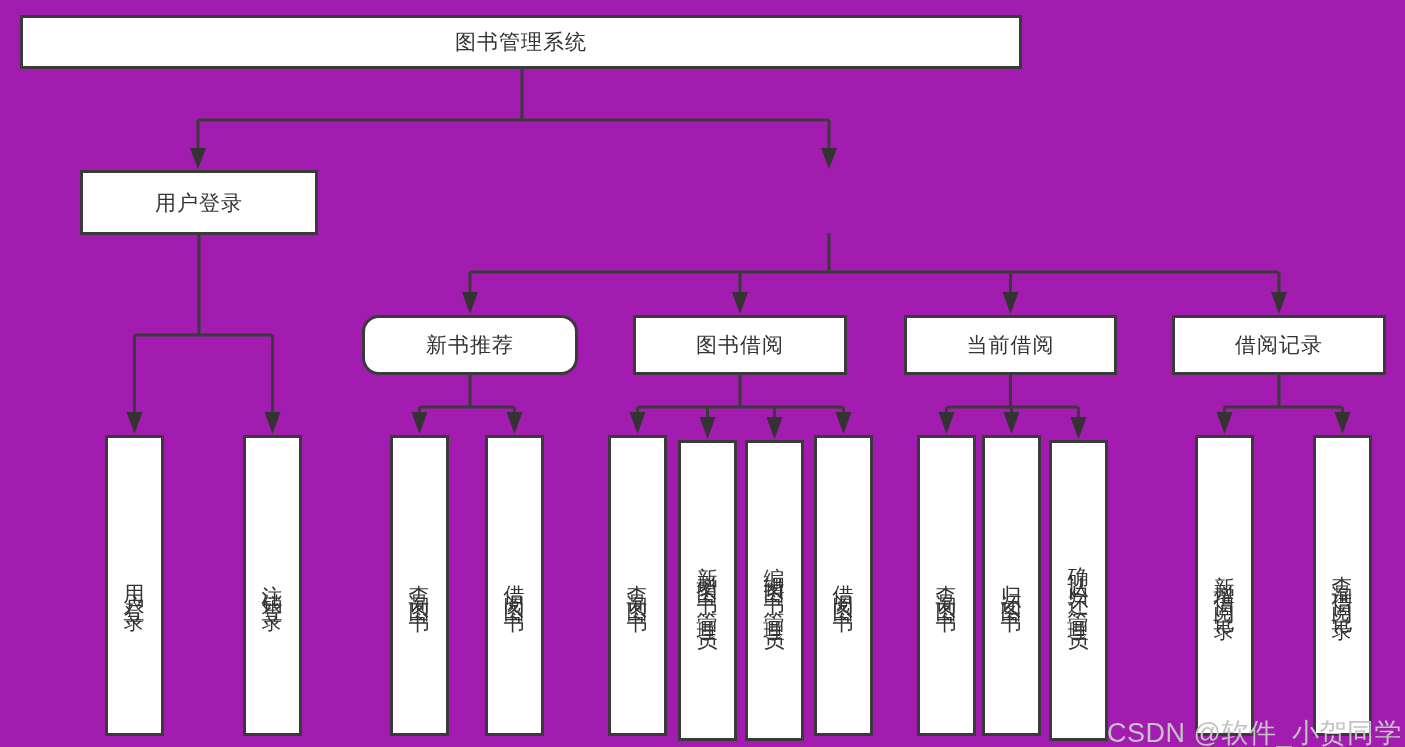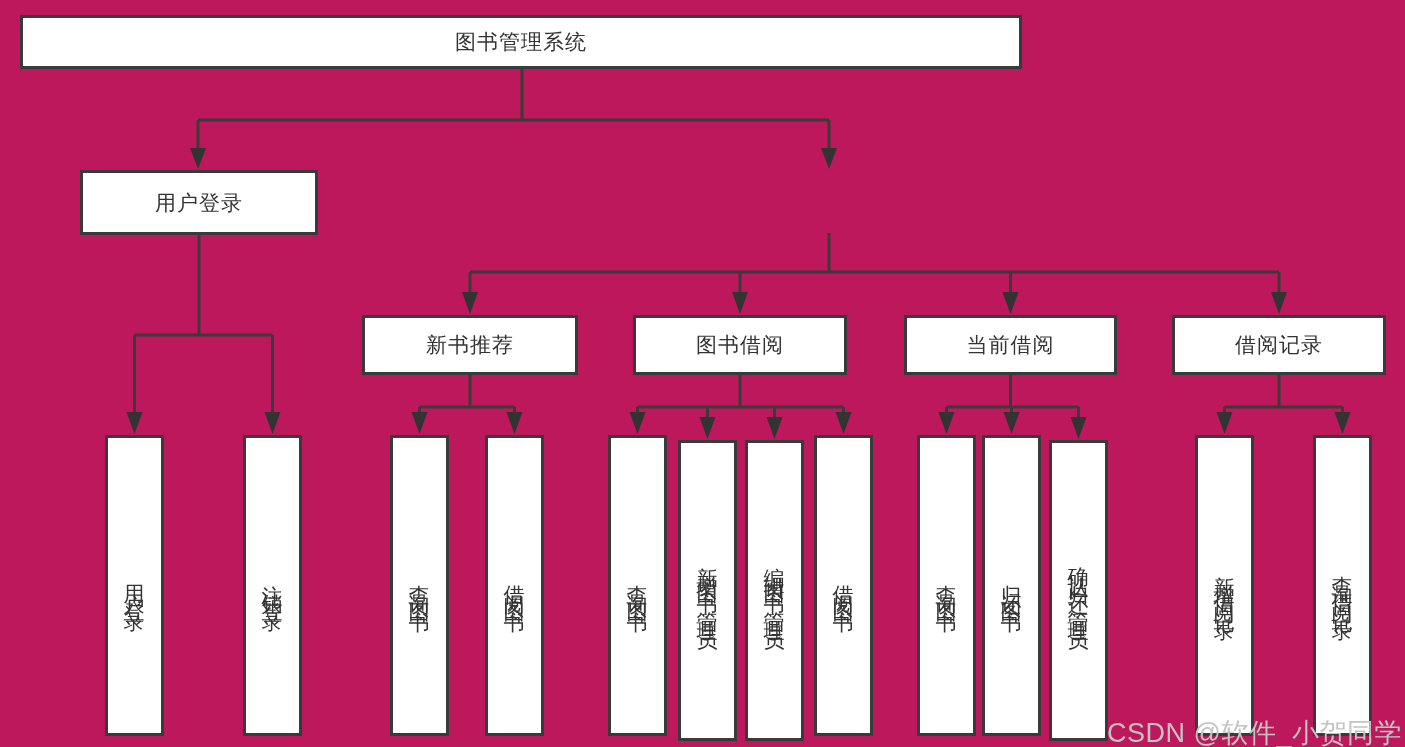--- a/index.html
+++ b/index.html
@@ -2,21 +2,21 @@
 <html><head>
 <meta charset="utf-8">
 <style>
   html, body { margin: 0; padding: 0; background: #ffffff; }
   body { font-family: "Liberation Sans", sans-serif; }
 
   .canvas {
     position: relative;
     width: 1405px;
     height: 747px;
-    background: #be185d;
+    background: #a21caf;
     overflow: hidden;
   }
 
   svg.wires {
     position: absolute;
     left: 0; top: 0;
     width: 1405px; height: 747px;
     pointer-events: none;
   }
   svg.wires path { stroke: #3a3a3a; stroke-width: 3; fill: none; }
@@ -58,21 +58,21 @@
     letter-spacing: 9px;
     line-height: 1;
     white-space: nowrap;
     color: #333333;
   }
 
   
   .n-root  { left: 20px;  top: 15px;  width: 1002px; height: 54px; }
   .n-l2a   { left: 80px;  top: 170px; width: 238px;  height: 65px; }
   .n-l2b   { left: 711px; top: 170px; width: 236px;  height: 65px; }
-  .n-l3a   { left: 362px; top: 315px; width: 216px;  height: 60px; }
+  .n-l3a   { left: 362px; top: 315px; width: 216px;  height: 60px; border-radius: 17px; }
   .n-l3b   { left: 633px; top: 315px; width: 214px;  height: 60px; }
   .n-l3c   { left: 904px; top: 315px; width: 213px;  height: 60px; }
   .n-l3d   { left: 1172px;top: 315px; width: 214px;  height: 60px; }
 
   .lf0  { left: 105px; }
   .lf1  { left: 243px; }
   .lf2  { left: 390px; }
   .lf3  { left: 485px; }
   .lf4  { left: 608px; }
   .lf5  { left: 678px; }

